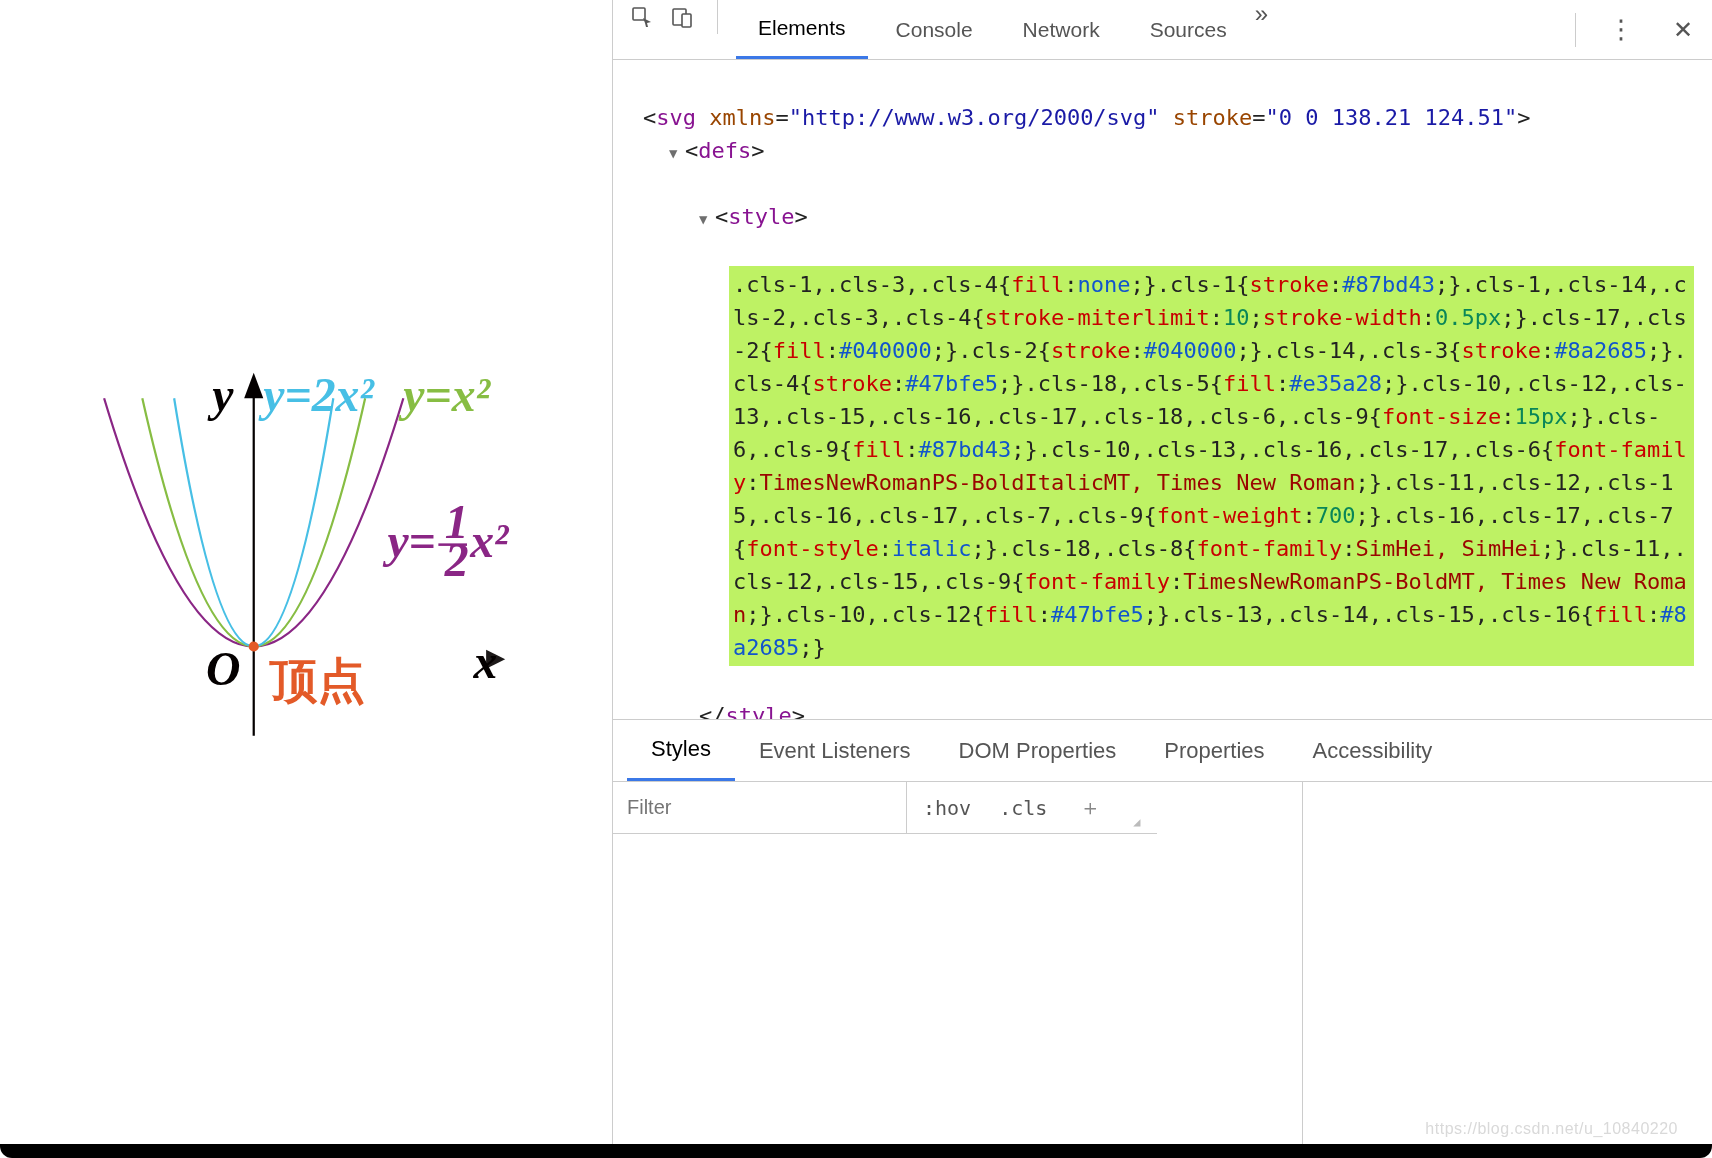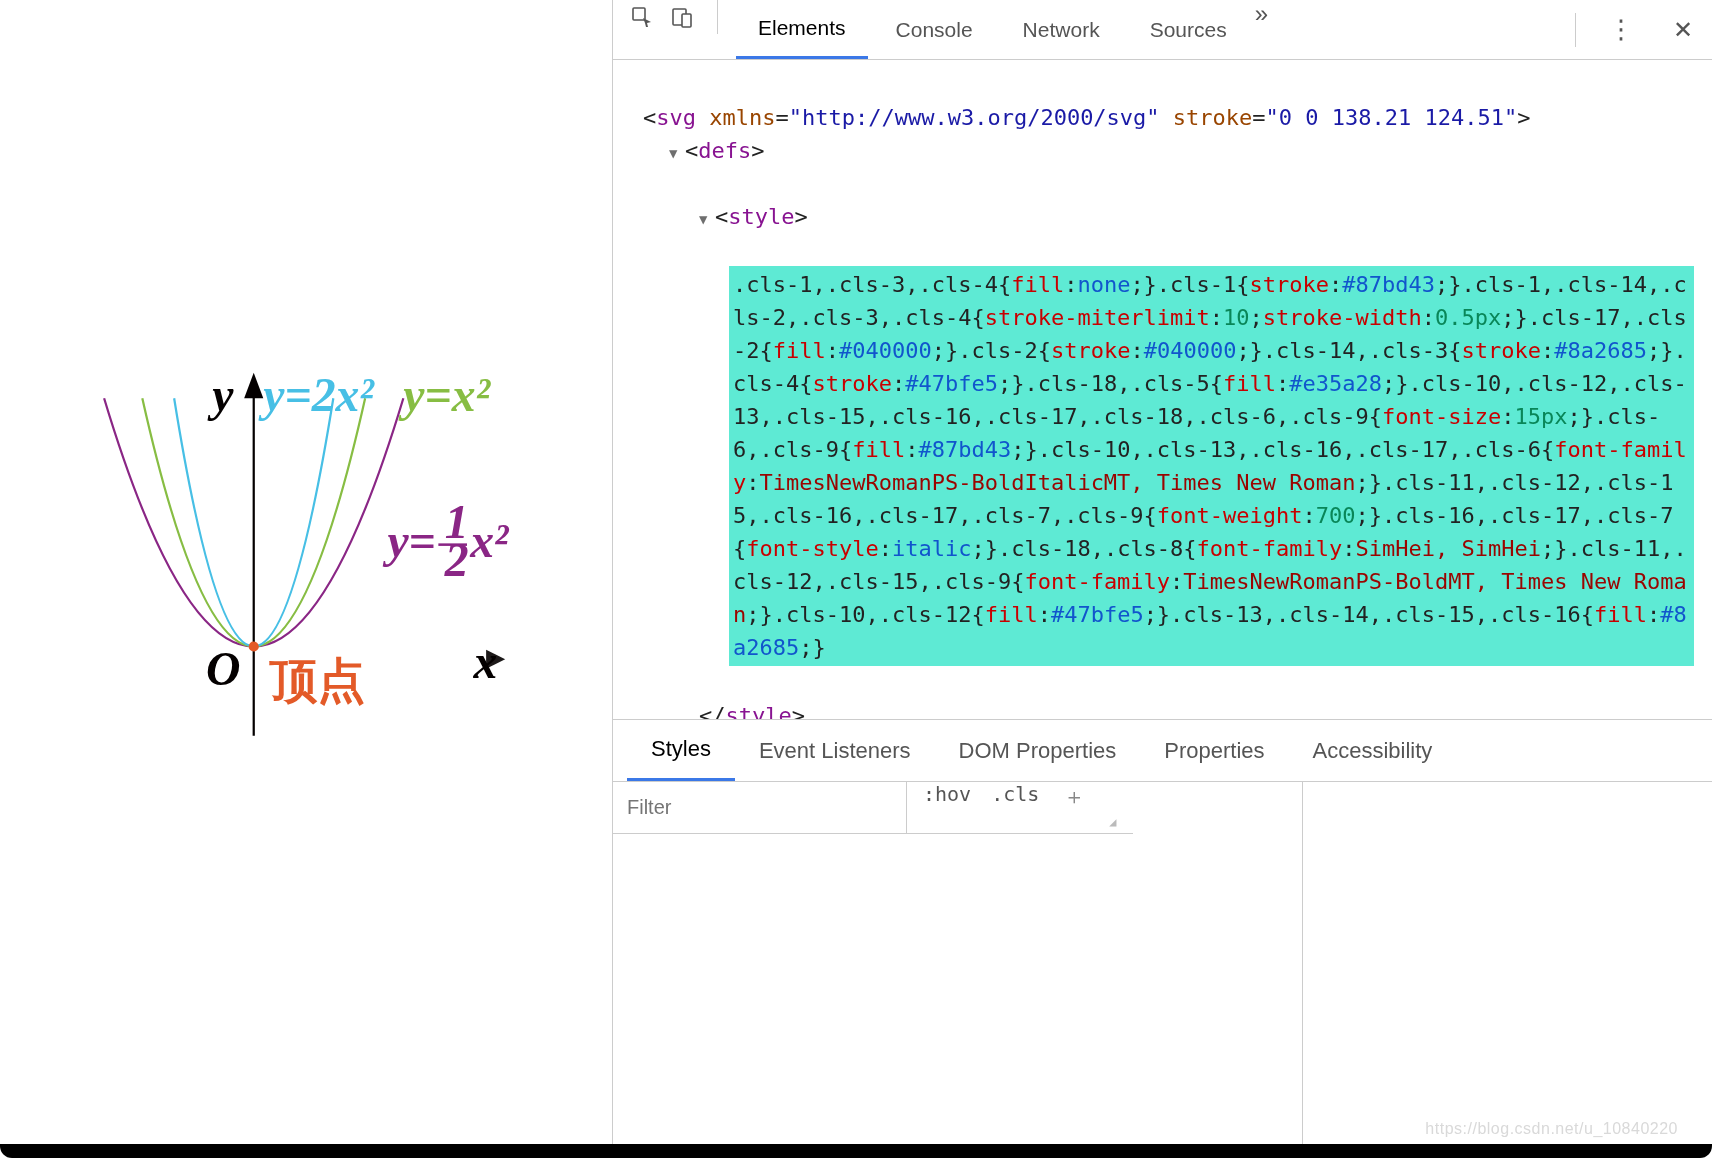--- a/index.html
+++ b/index.html
@@ -85,21 +85,21 @@
   .source-view .tri {
     color: #6e6e6e;
     font-size: 14px;
     display: inline-block;
     width: 16px;
   }
   .source-view .tag  { color: #881391; }
   .source-view .attr { color: #994500; }
   .source-view .str  { color: #1a1aa6; }
   .source-view .sel-hi {
-    background: #5eead4;
+    background: #bef264;
     display: block;
     padding: 2px 4px;
     margin-left: 86px;
   }
   .source-view .indent1 { padding-left: 26px; display: block; }
   .source-view .indent2 { padding-left: 56px; display: block; }
   .source-view .css-prop { color: #c80000; }
   .source-view .css-val  { color: #1155cc; }
   .source-view .css-sel  { color: #9a0500; }
   .source-view .css-num  { color: #098658; }
@@ -137,21 +137,21 @@
   }
   .filter-input {
     flex: 1;
     border: none;
     font-size: 20px;
     color: #999;
     padding: 0 14px;
     outline: none;
   }
   .filter-btns {
-    display: flex; gap: 20px;
+    display: flex; align-items: center; gap: 28px;
     padding: 0 16px;
     font-family: Menlo, Consolas, monospace;
     font-size: 20px; color: #555;
     border-left: 1px solid #ccc;
     height: 100%;
   }
   .plus-btn { color: #888; font-size: 22px; padding: 0 4px; }
   .filter-col .empty { flex:1; }
   .styles-right { flex: 1; }
 

